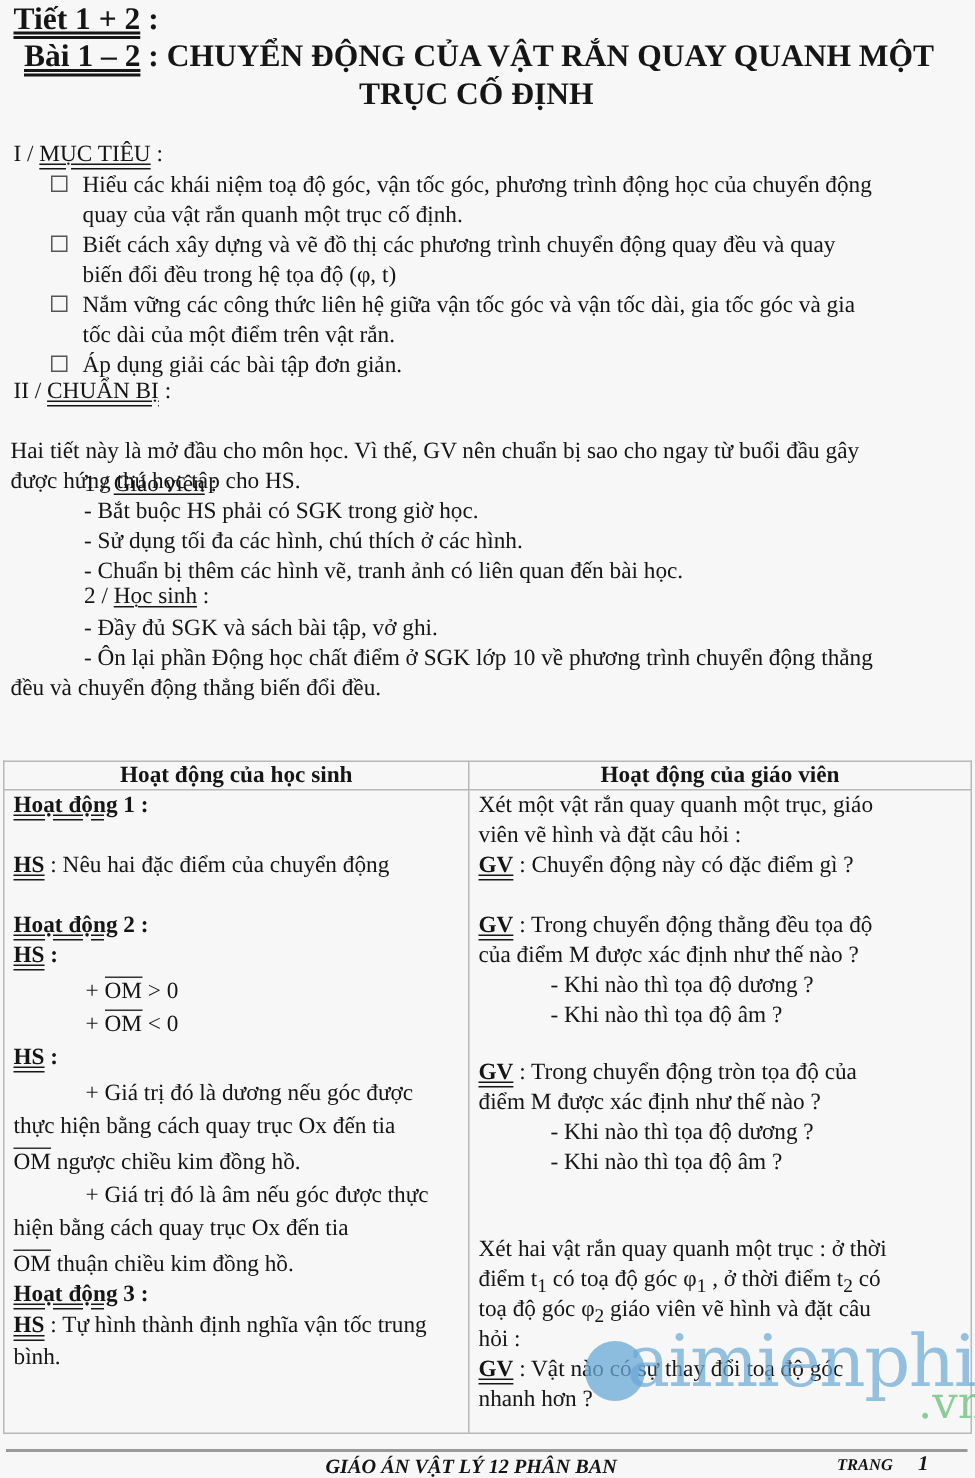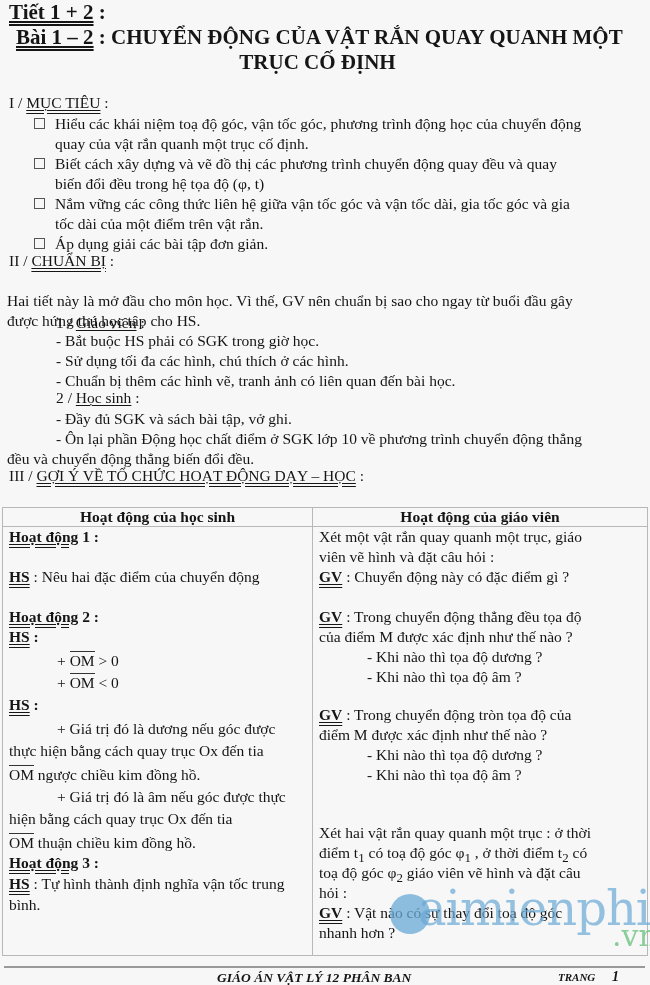--- a/index.html
+++ b/index.html
@@ -76,21 +76,20 @@
   <div class="abs line" style="left:7px; top:310px;">được hứng thú học tập cho HS.</div>
   <div class="abs line" style="left:56px; top:330px;">- Bắt buộc HS phải có SGK trong giờ học.</div>
   <div class="abs line" style="left:56px; top:350px;">- Sử dụng tối đa các hình, chú thích ở các hình.</div>
   <div class="abs line" style="left:56px; top:370px;">- Chuẩn bị thêm các hình vẽ, tranh ảnh có liên quan đến bài học.</div>
 
   <div class="abs sec" style="left:56px; top:389px;"><span>2 / </span><span class="u">Học sinh</span><span> :</span></div>
   <div class="abs line" style="left:56px; top:408px;">- Đầy đủ SGK và sách bài tập, vở ghi.</div>
   <div class="abs line" style="left:56px; top:428px;">- Ôn lại phần Động học chất điểm ở SGK lớp 10 về phương trình chuyển động thẳng</div>
   <div class="abs line" style="left:7px; top:448px;">đều và chuyển động thẳng biến đổi đều.</div>
 
-  <div class="abs sec" style="left:9px; top:467px;"><span>III /  </span><span class="uu">GỢI Ý VỀ TỔ CHỨC HOẠT ĐỘNG DẠY – HỌC</span><span> :</span></div>
 
   <table class="act">
     <colgroup>
         <col class="col-left">
         <col>
       </colgroup>
     <tbody>
         <tr>
       <th>Hoạt động của học sinh</th>
       <th>Hoạt động của giáo viên</th>

